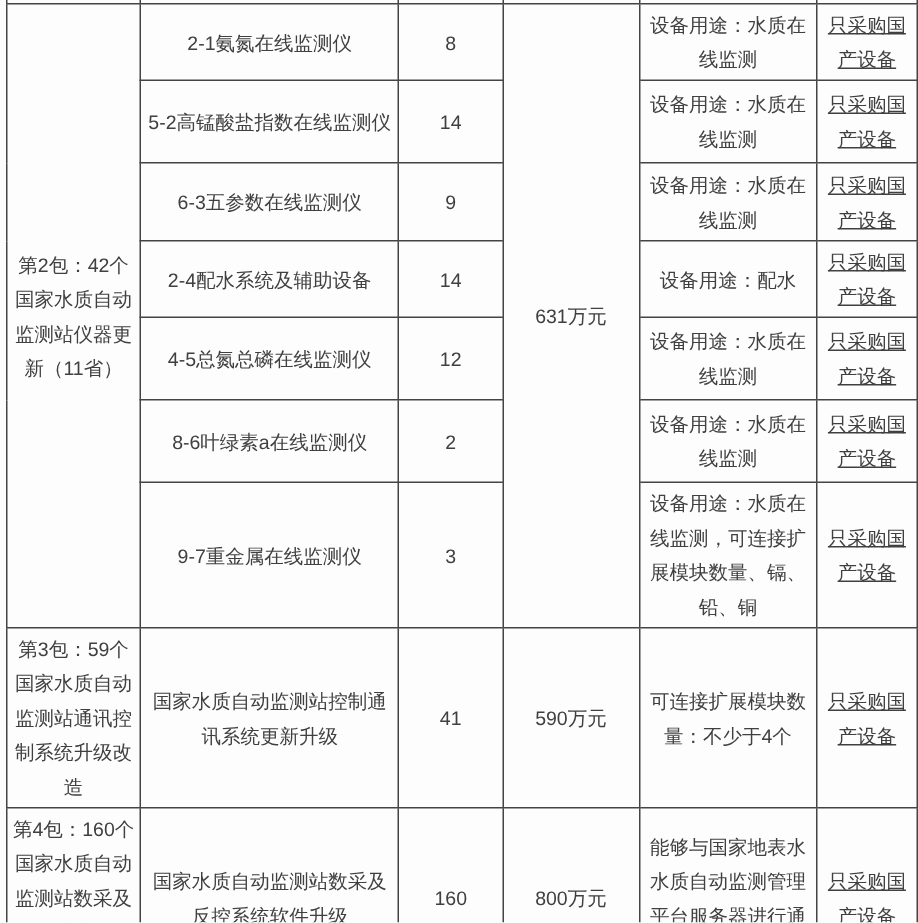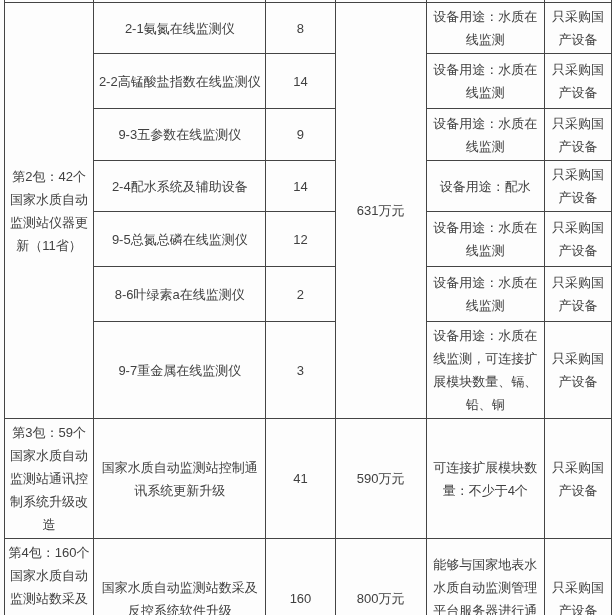--- a/index.html
+++ b/index.html
@@ -34,21 +34,21 @@
     overflow-wrap: anywhere;
   }
   
   tr.r-sliver td {
     border-top: none;
     height: 2px;
     padding: 0;
     line-height: 0;
   }
   
-  td.last-col { border-right: none; }
+  td.last-col { border-right: none; text-decoration: underline; }
 
   tr.r-item1  { height: 49px; }
   tr.r-item2  { height: 55px; }
   tr.r-item3  { height: 52px; }
   tr.r-item4  { height: 48px; }
   tr.r-item5  { height: 55px; }
   tr.r-item6  { height: 55px; }
   tr.r-item7  { height: 77px; }
   tr.r-pkg3   { height: 110px; }
   tr.r-pkg4   { height: 95px; }
@@ -80,42 +80,42 @@
     <tr class="r-item1">
       <td rowspan="7">第2包：42个国家水质自动监测站仪器更新（11省）</td>
       <td>2-1氨氮在线监测仪</td>
       <td>8</td>
       <td rowspan="7">631万元</td>
       <td>设备用途：水质在线监测</td>
       <td class="last-col">只采购国产设备</td>
     </tr>
 
     <tr class="r-item2">
-      <td>2-2高锰酸盐指数在线监测仪</td>
+      <td>5-2高锰酸盐指数在线监测仪</td>
       <td>14</td>
       <td>设备用途：水质在线监测</td>
       <td class="last-col">只采购国产设备</td>
     </tr>
 
     <tr class="r-item3">
-      <td>9-3五参数在线监测仪</td>
+      <td>6-3五参数在线监测仪</td>
       <td>9</td>
       <td>设备用途：水质在线监测</td>
       <td class="last-col">只采购国产设备</td>
     </tr>
 
     <tr class="r-item4">
       <td>2-4配水系统及辅助设备</td>
       <td>14</td>
       <td>设备用途：配水</td>
       <td class="last-col">只采购国产设备</td>
     </tr>
 
     <tr class="r-item5">
-      <td>9-5总氮总磷在线监测仪</td>
+      <td>4-5总氮总磷在线监测仪</td>
       <td>12</td>
       <td>设备用途：水质在线监测</td>
       <td class="last-col">只采购国产设备</td>
     </tr>
 
     <tr class="r-item6">
       <td>8-6叶绿素a在线监测仪</td>
       <td>2</td>
       <td>设备用途：水质在线监测</td>
       <td class="last-col">只采购国产设备</td>

